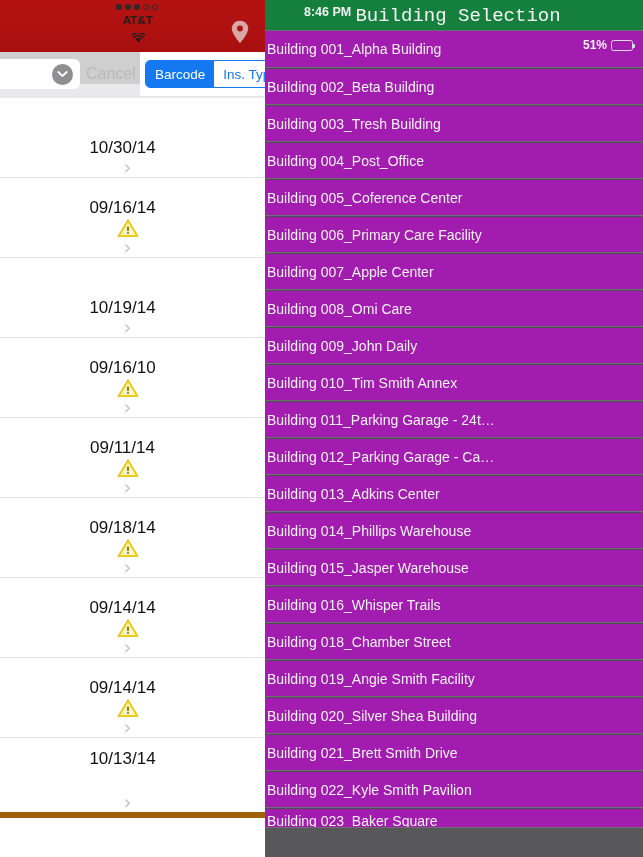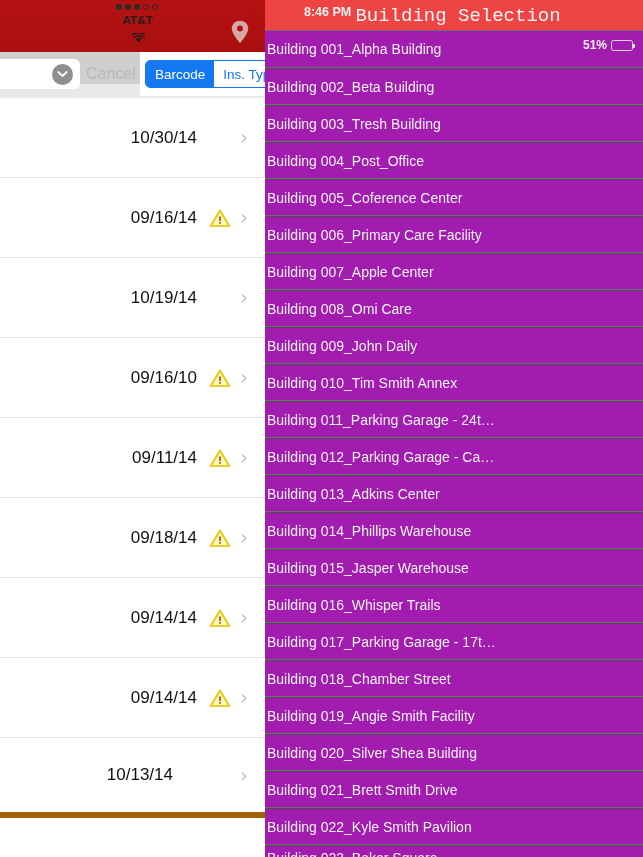--- a/index.html
+++ b/index.html
@@ -92,20 +92,21 @@
 
   .gray-band { height:14px; background:#e9e9eb; }
 
   .left-list { background:#ffffff; }
   .left-row {
     position:relative;
     height:80px;
     border-bottom:1px solid #e2e2e4;
     display:flex; align-items:center; justify-content:flex-end;
     padding-right:10px;
+    flex-direction:column;
   }
   .left-row:last-child { border-bottom:6px solid #a16207;gap:12px; }
   .row-date {
     font-size:17px; color:#111111;
     margin-right:10px;
   }
   .warn-slot { width:26px; display:flex; align-items:center; justify-content:center; }
   .chev-slot { width:22px; display:flex; align-items:center; justify-content:center; }
   .chev {
     color:#c4c4c6; font-size:19px; line-height:1;
@@ -116,21 +117,21 @@
   .right-panel {
     position:relative;
     width:378px; height:857px;
     background:#58585b;
     flex:0 0 378px;
     overflow:hidden;
   }
   .right-status {
     position:relative;
     height:30px;
-    background:#ef4444;
+    background:#15803d;
     display:flex; align-items:center;
   }
   .r-time {
     position:absolute; left:39px; top:5px;
     font-size:12.5px; font-weight:bold; color:#f2f2f2;
   }
   .r-title {
     position:absolute; left:8px; right:0; top:5px;
     text-align:center;
     font-size:19px; color:#f4f4f4;font-family:Liberation Mono, monospace;
@@ -391,23 +392,20 @@
         <div class="b-row">
           <span>Building 014_Phillips Warehouse</span>
         </div>
         <div class="b-row">
           <span>Building 015_Jasper Warehouse</span>
         </div>
         <div class="b-row">
           <span>Building 016_Whisper Trails</span>
         </div>
         <div class="b-row">
-          <span>Building 017_Parking Garage - 17t…</span>
-        </div>
-        <div class="b-row">
           <span>Building 018_Chamber Street</span>
         </div>
         <div class="b-row">
           <span>Building 019_Angie Smith Facility</span>
         </div>
         <div class="b-row">
           <span>Building 020_Silver Shea Building</span>
         </div>
         <div class="b-row">
           <span>Building 021_Brett Smith Drive</span>

